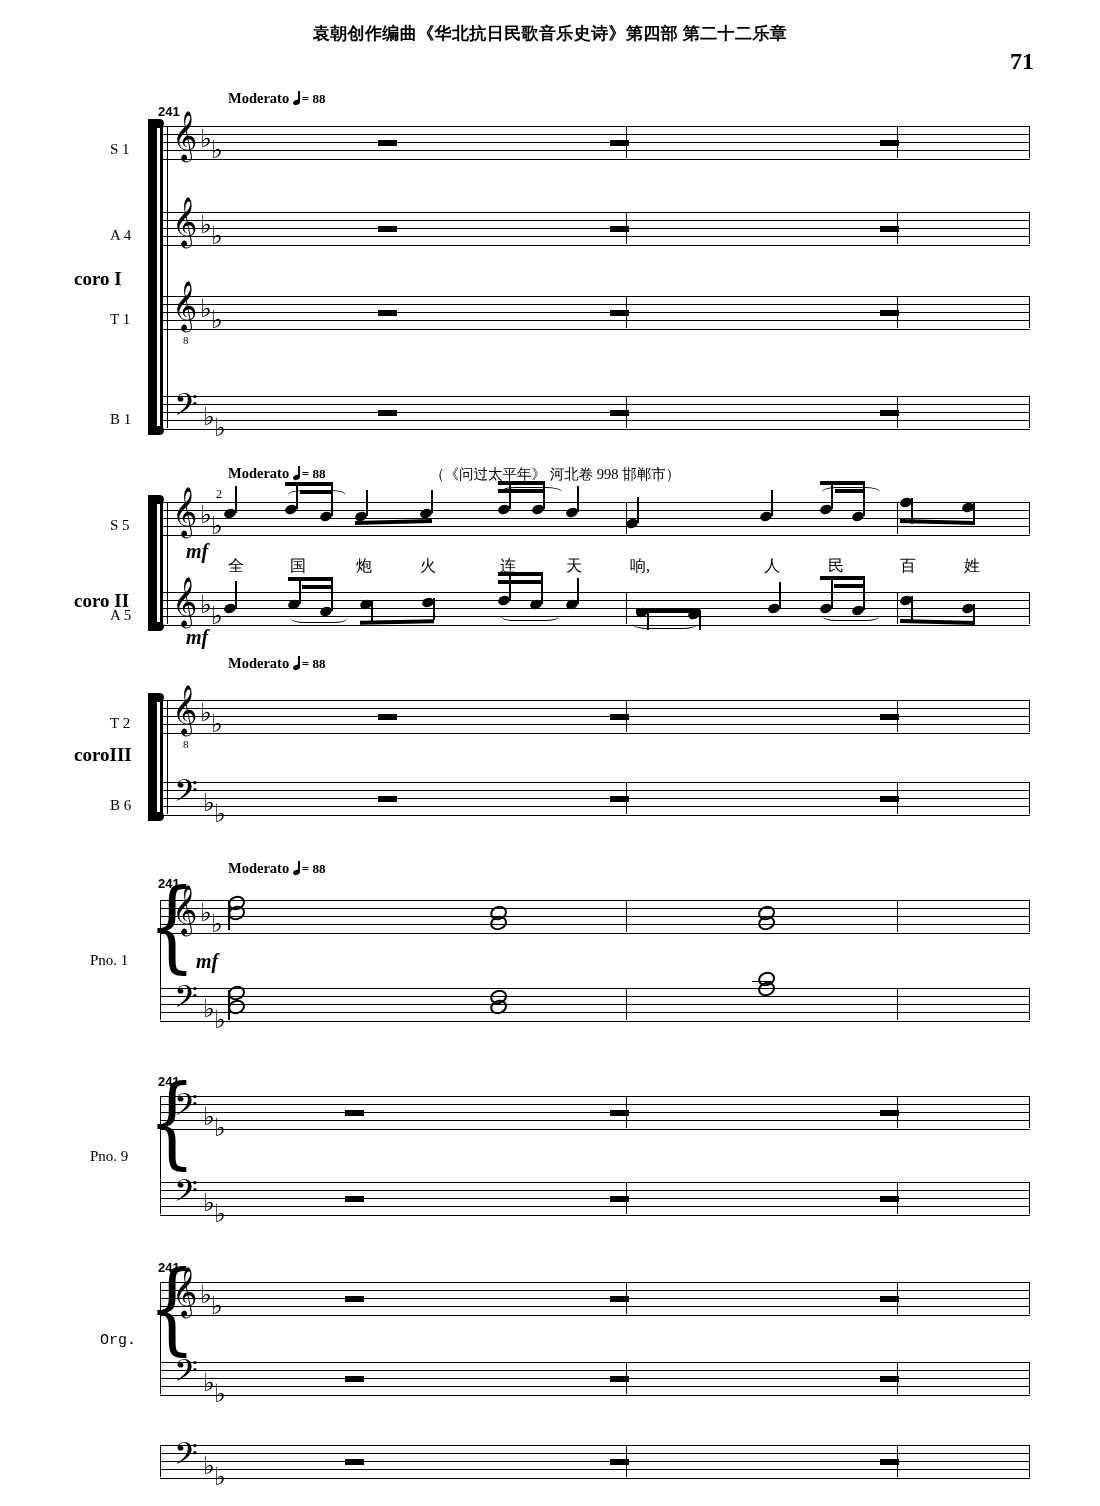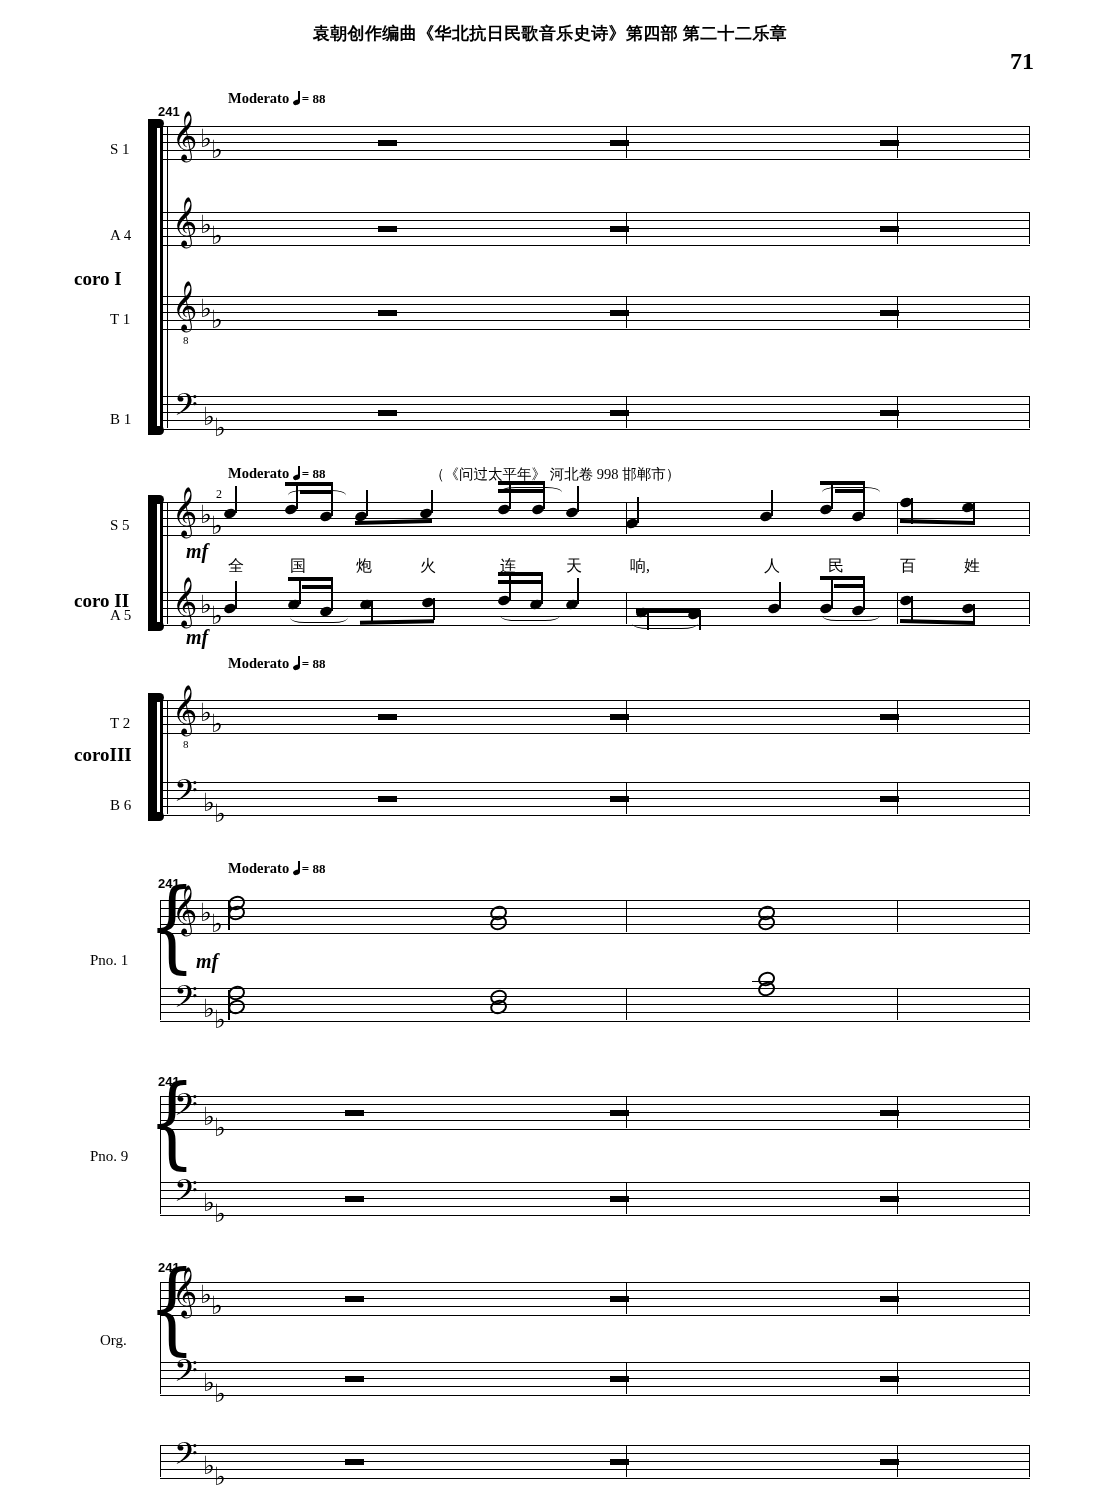--- a/index.html
+++ b/index.html
@@ -628,21 +628,21 @@
   <div class="mrest" style="left:345px; top:1196px;"></div>
   <div class="mrest" style="left:610px; top:1196px;"></div>
   <div class="mrest" style="left:880px; top:1196px;"></div>
   <div class="bar" style="left:626px; top:1182px; height:32px;"></div>
   <div class="bar" style="left:897px; top:1182px; height:32px;"></div>
   <div class="bar" style="left:1029px; top:1182px; height:32px;"></div>
 
   <div class="measnum" style="left:158px; top:1260px;">241</div>
   <div class="brace" style="left:140px; top:1268px;">{</div>
   <div class="bar" style="left:160px; top:1282px; height:112px;"></div>
-  <div class="lbl" style="left:100px; top:1332px;">Org.</div>
+  <div class="lbl" style="left:100px; top:1332px;font-family:Liberation Mono, monospace;">Org.</div>
 
   <div class="staff h32" style="left:160px; top:1282px; width:870px;">
     <div class="ln l1"></div>
       <div class="ln l2"></div>
       <div class="ln l3"></div>
   </div>
   <div class="clef clef-g" style="left:172px; top:1270px;">𝄞</div>
   <div class="flat" style="left:200px; top:1282px;">♭</div>
   <div class="flat" style="left:211px; top:1293px;">♭</div>
   <div class="mrest" style="left:345px; top:1296px;"></div>

